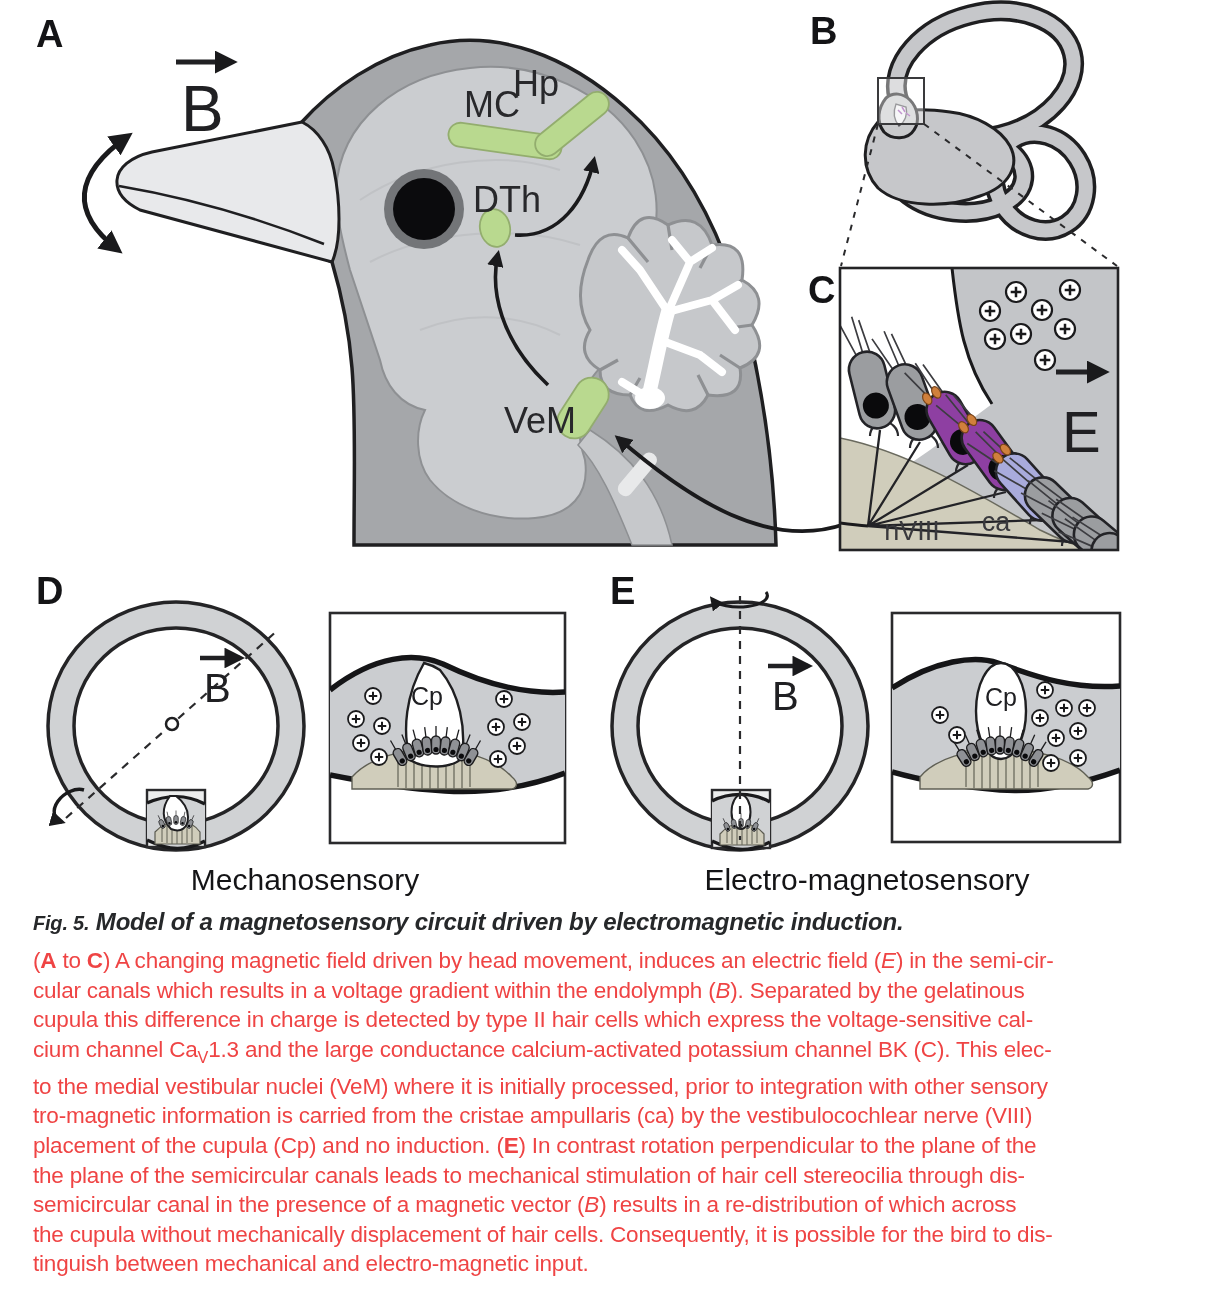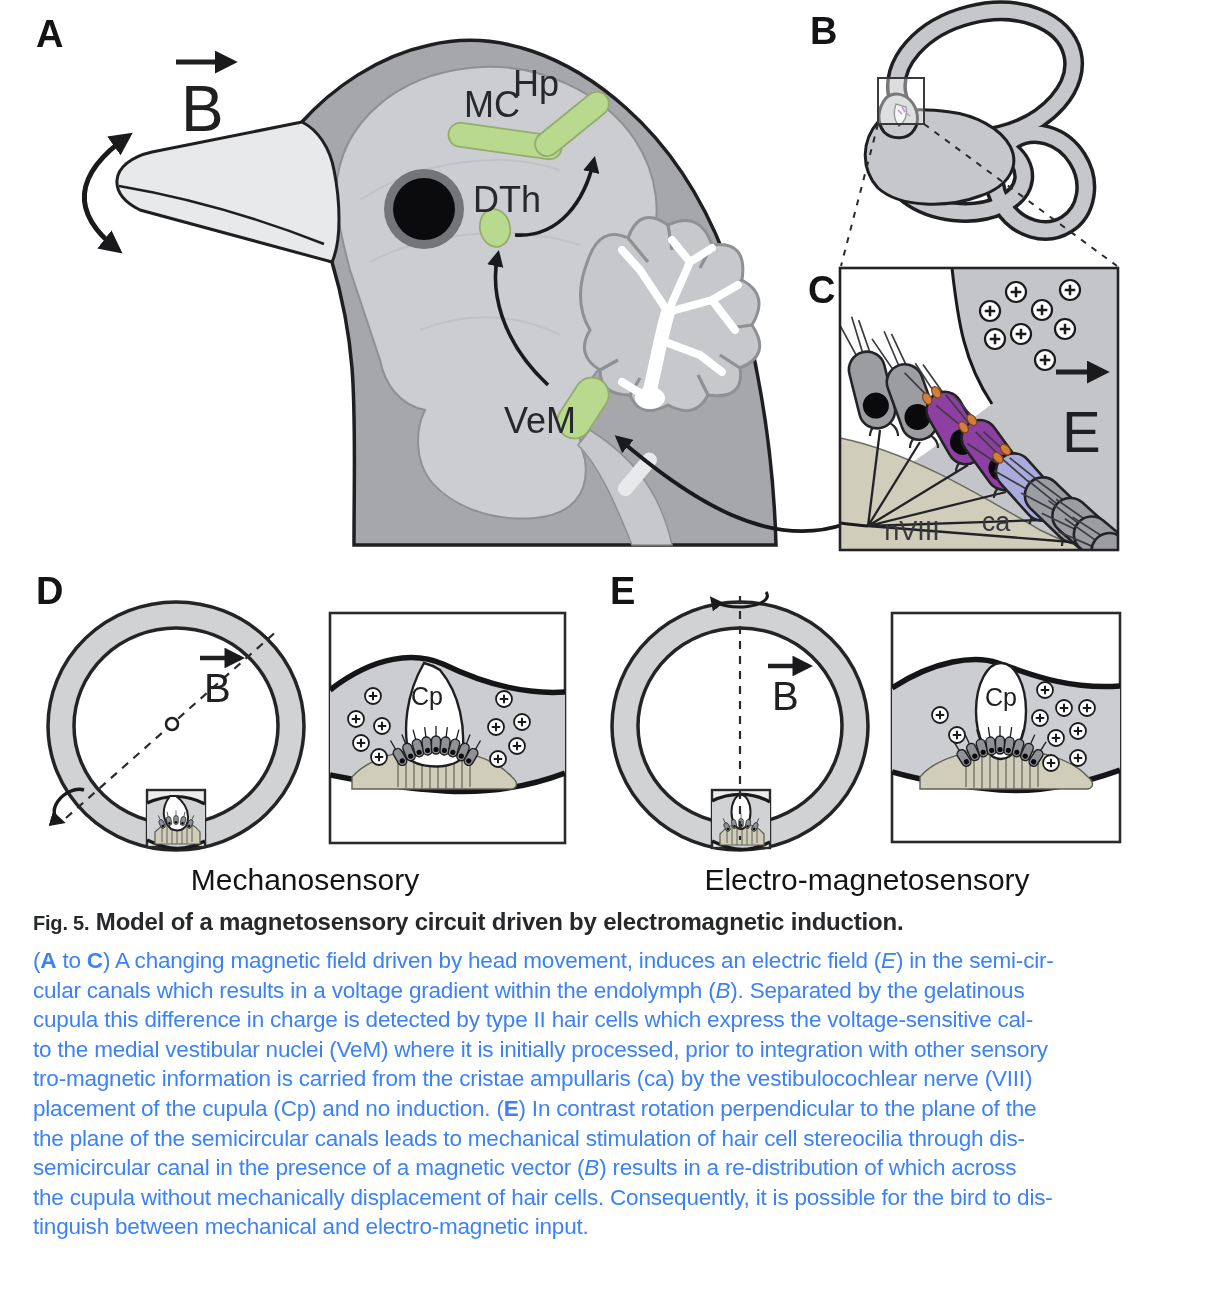--- a/index.html
+++ b/index.html
@@ -8,23 +8,23 @@
   text{font-family:"Liberation Sans",sans-serif;fill:#1c1c1e;}
   .panel-letter{font-size:38px;font-weight:bold;fill:#141416;}
   .region-label{font-size:36px;fill:#28282b;}
   .vec-letter{font-size:64px;font-weight:500;fill:#202023;}
   .vec-letter-sm{font-size:40px;font-weight:500;fill:#202023;}
   .vec-letter-e{font-size:58px;font-weight:500;fill:#202023;}
   .small-label{font-size:27px;fill:#39393d;}
   .cp-label{font-size:25px;fill:#202023;}
   .bottom-label{font-size:30px;fill:#141416;}
   .caption{position:absolute;left:33px;top:906px;width:1165px;}
-  .cap-title{font-size:24px;font-weight:bold;color:#26282a;line-height:31px;margin-bottom:7px;letter-spacing:-0.2px;}
+  .cap-title{font-size:24px;font-weight:bold;color:#26282a;line-height:31px;margin-bottom:7px;letter-spacing:-0.2px;font-style:italic;}
   .cap-title .fig-label{font-size:20px;}
-  .cap-body .cap-line{font-size:22.5px;color:#3b82f6;line-height:29.6px;white-space:pre;letter-spacing:-0.2px;}
+  .cap-body .cap-line{font-size:22.5px;color:#ef4444;line-height:29.6px;white-space:pre;letter-spacing:-0.2px;}
   .cap-line .b{font-weight:bold;}
   .cap-line .i{font-style:italic;}
   .cap-line .sub{vertical-align:sub;font-size:0.72em;}
 </style>
 </head>
 <body>
 
 <svg id="fig" width="1209" height="906" viewBox="0 0 1209 906">
   <defs>
     <marker id="ah" viewBox="0 0 10 10" refX="7.5" refY="5" markerWidth="4.6" markerHeight="4.6" orient="auto-start-reverse">
@@ -322,20 +322,21 @@
 
 <div class="caption">
   <div class="cap-title">
     <span class="fig-label">Fig. 5.</span>
     <span>Model of a magnetosensory circuit driven by electromagnetic induction.</span>
   </div>
   <div class="cap-body">
       <div class="cap-line"><span>(</span><span class="b">A</span><span> to </span><span class="b">C</span><span>) A changing magnetic field driven by head movement, induces an electric field (</span><span class="i">E</span><span>) in the semi-cir-</span></div>
       <div class="cap-line"><span>cular canals which results in a voltage gradient within the endolymph (</span><span class="i">B</span><span>). Separated by the gelatinous</span></div>
       <div class="cap-line"><span>cupula this difference in charge is detected by type II hair cells which express the voltage-sensitive cal-</span></div>
+      <div class="cap-line"><span>cium channel Ca</span><span class="sub">V</span><span>1.3 and the large conductance calcium-activated potassium channel BK (C). This elec-</span></div>
       <div class="cap-line"><span>to the medial vestibular nuclei (VeM) where it is initially processed, prior to integration with other sensory</span></div>
       <div class="cap-line"><span>tro-magnetic information is carried from the cristae ampullaris (ca) by the vestibulocochlear nerve (VIII)</span></div>
       <div class="cap-line"><span>placement of the cupula (Cp) and no induction. (</span><span class="b">E</span><span>) In contrast rotation perpendicular to the plane of the</span></div>
       <div class="cap-line"><span>the plane of the semicircular canals leads to mechanical stimulation of hair cell stereocilia through dis-</span></div>
       <div class="cap-line"><span>semicircular canal in the presence of a magnetic vector (</span><span class="i">B</span><span>) results in a re-distribution of which across</span></div>
       <div class="cap-line"><span>the cupula without mechanically displacement of hair cells. Consequently, it is possible for the bird to dis-</span></div>
       <div class="cap-line"><span>tinguish between mechanical and electro-magnetic input.</span></div>
     </div>
 </div>
 

